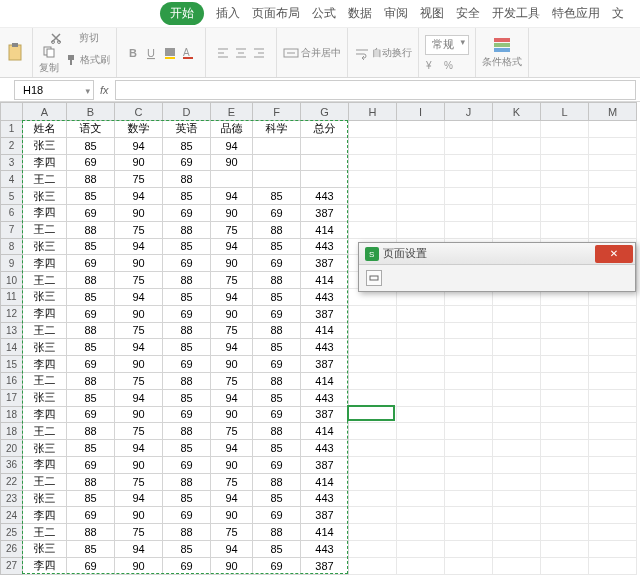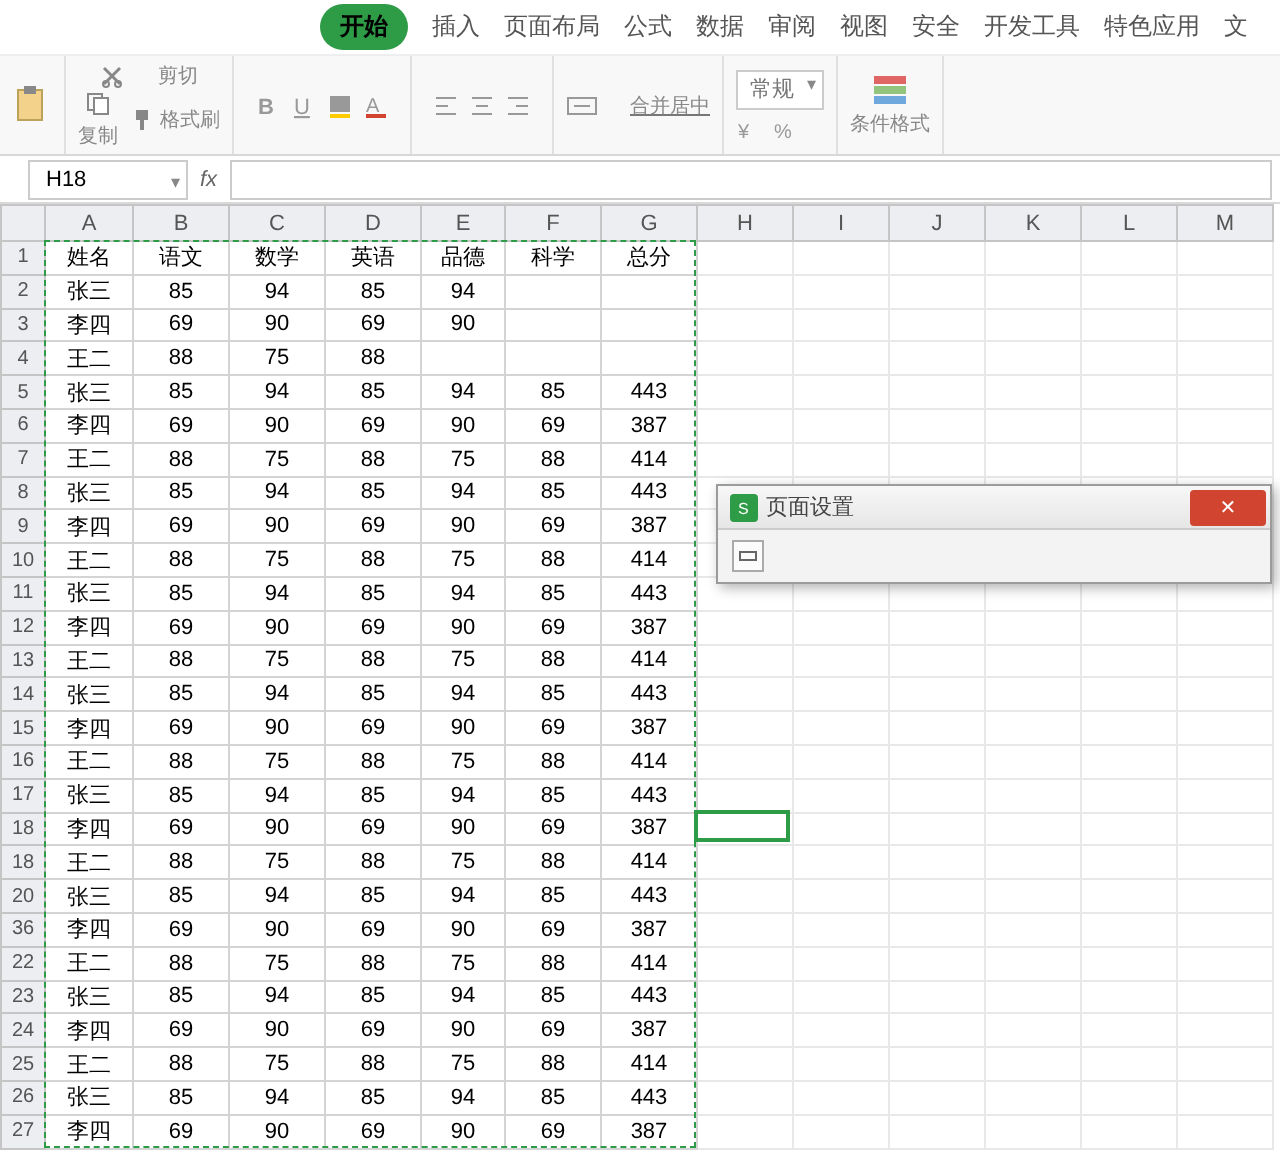--- a/index.html
+++ b/index.html
@@ -1,18 +1,18 @@
 <!DOCTYPE html>
 <html><head>
 <meta charset="utf-8">
 <style>
   * { box-sizing: border-box; margin: 0; padding: 0; font-family: "Microsoft YaHei", Arial, sans-serif; }
   html, body { width: 640px; height: 586px; overflow: hidden; background: #fff; }
   .menubar { height: 28px; background: #fff; display: flex; align-items: center; font-size: 12px; color: #555; padding-left: 160px; gap: 12px; border-bottom: 1px solid #eee; }
-  .menubar .tab-active { background: #2e9b47; color: #000000; padding: 3px 10px; border-radius: 12px; font-weight: bold; }
+  .menubar .tab-active { background: #2e9b47; color: #ffffff; padding: 3px 10px; border-radius: 12px; }
   .menubar span { cursor: default; }
   .ribbon { height: 50px; background: #f8f8f8; border-bottom: 1px solid #d9d9d9; display: flex; align-items: center; font-size: 11px; color: #777; position: relative; }
   .ribbon .grp { display: flex; flex-direction: column; align-items: center; padding: 0 6px; border-right: 1px solid #e0e0e0; height: 100%; justify-content: center; gap:1px;}
   .ribbon svg { display:block; }
   .ribbon .lbl { font-size: 10px; color:#888; }
   .ribbon .drop { font-size: 11px; border:1px solid #ccc; background:#fff; height:20px; padding:1px 14px 1px 6px; position:relative; }
   .ribbon .drop::after { content:"▾"; position:absolute; right:3px; top:1px; font-size:9px; color:#888;}
   .namebox-row { height: 24px; display:flex; align-items:center; border-bottom:1px solid #d9d9d9; font-size:11px; }
   .namebox { width:80px; height:20px; border:1px solid #ccc; margin-left:14px; padding-left:8px; line-height:18px; position:relative;}
   .namebox::after{content:"▾"; position:absolute; right:3px; top:1px; font-size:9px; color:#888;}
@@ -109,26 +109,34 @@
         <path d="M2 3h10M2 7h6M2 11h10" stroke="#999"></path>
       </svg>
     <svg width="14" height="14">
         <path d="M2 3h10M4 7h6M2 11h10" stroke="#999"></path>
       </svg>
     <svg width="14" height="14">
         <path d="M2 3h10M6 7h6M2 11h10" stroke="#999"></path>
       </svg>
   </div>
   <div class="grp">
-    <div style="display:flex;align-items:center;gap:16px;text-decoration:underline;">
+    <div style="display:flex;align-items:center;gap:2px;">
       <svg width="16" height="14">
           <rect x="1" y="3" width="14" height="8" fill="none" stroke="#999"></rect>
           <path d="M4 7h8" stroke="#999"></path>
         </svg>
       <span class="lbl">合并居中</span>
+    </div>
+  </div>
+  <div class="grp">
+    <div style="display:flex;align-items:center;gap:2px;">
+      <svg width="16" height="14">
+          <path d="M2 4h12M2 8h8a2 2 0 010 4h-2m0 0l2-2m-2 2l2 2" fill="none" stroke="#999"></path>
+        </svg>
+      <span class="lbl">自动换行</span>
     </div>
   </div>
   <div class="grp" style="align-items:flex-start;">
     <div class="drop">常规</div>
     <div style="display:flex;gap:4px;margin-top:3px;">
       <svg width="14" height="12">
           <text x="1" y="10" font-size="10" fill="#999">¥</text>
         </svg>
       <svg width="14" height="12">
           <text x="1" y="10" font-size="10" fill="#999">%</text>

